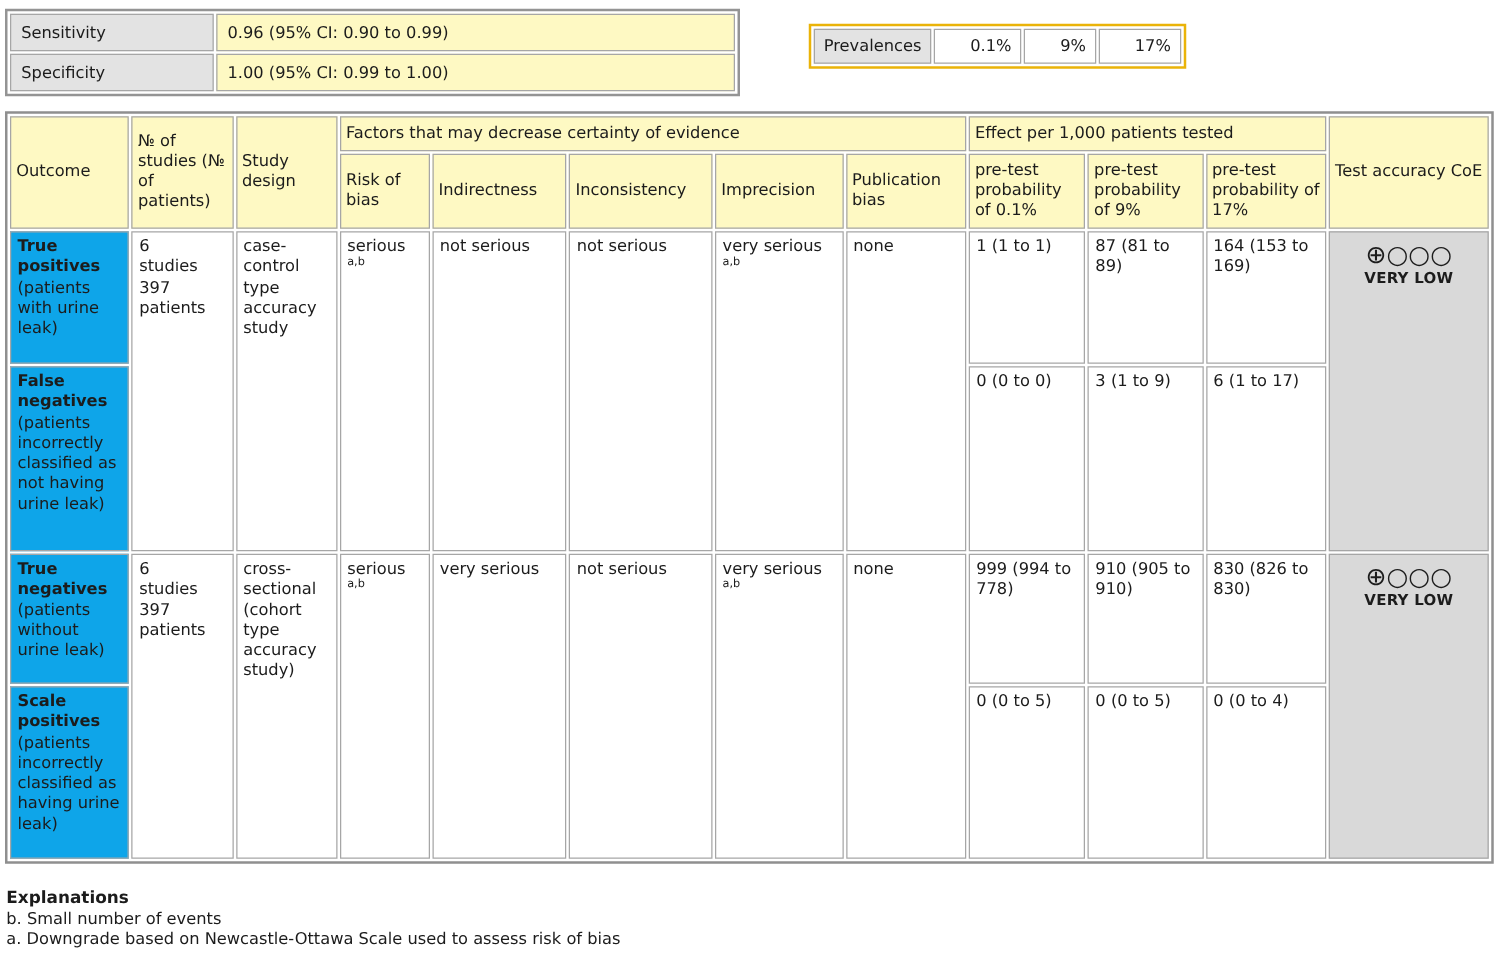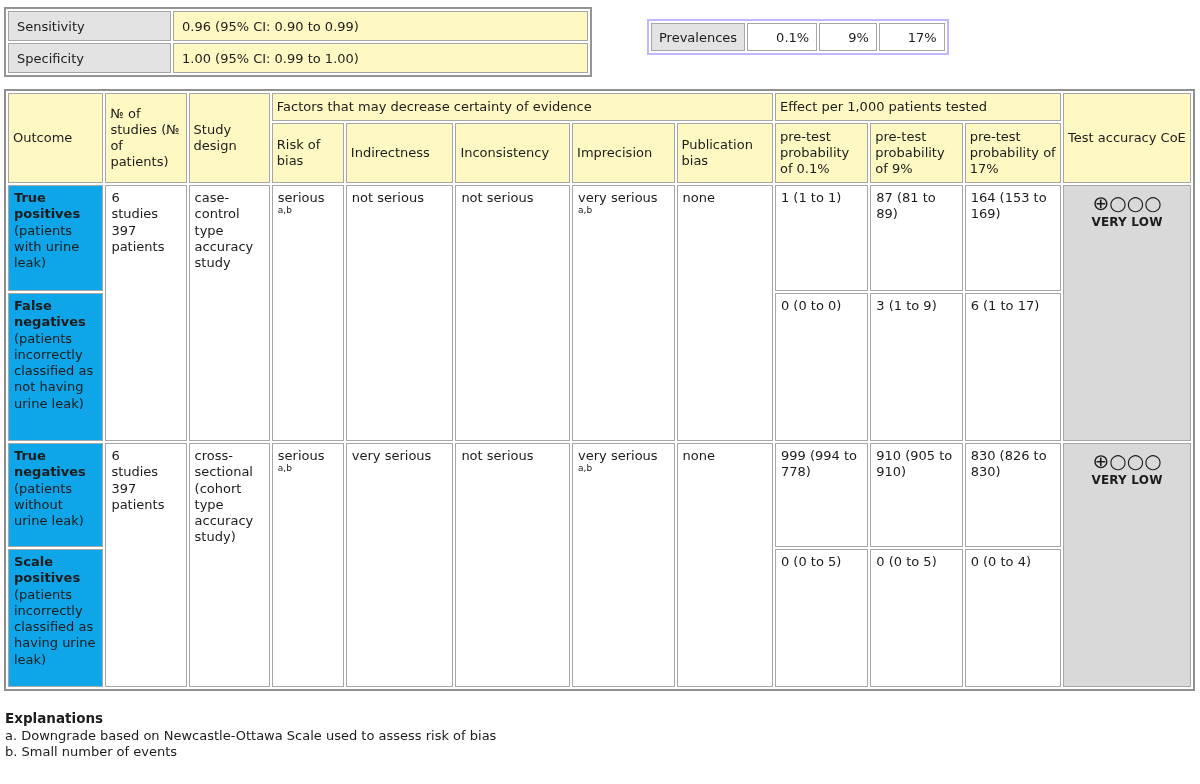--- a/index.html
+++ b/index.html
@@ -11,21 +11,21 @@
   table { border-collapse:separate; border-spacing:2px; background:#ffffff; }
   td, th { border:1px solid #a6a6a6; font-size:13px; font-weight:normal; }
 
   
   .sens-table { position:absolute; left:4px; top:7px; width:588px; border:2px solid #949494; }
   .sens-table td { padding:3px 8px; height:22px; vertical-align:middle; }
   .sens-table .lbl { background:#e3e3e3; width:145px; }
   .sens-table .val { background:#fef9c3; }
 
   
-  .prev-table { position:absolute; left:647px; top:19px; border:2px solid #c4b5fd; }
+  .prev-table { position:absolute; left:647px; top:19px; border:2px solid #eab308; }
   .prev-table td { padding:3px 7px; height:20px; vertical-align:middle; white-space:nowrap; }
   .prev-table .lbl { background:#e3e3e3; }
   .prev-table .val { background:#ffffff; text-align:center;padding-left:28px; }
 
   
   .main-table { position:absolute; left:4px; top:89px; width:1191px; border:2px solid #8f8f8f; table-layout:fixed; }
   .main-table th { background:#fef9c3; text-align:left; vertical-align:middle; padding:2px 4px; line-height:1.25; }
   .main-table td { background:#ffffff; vertical-align:top; text-align:left; padding:4px 5px; line-height:1.25; }
   .main-table td.outcome { background:#0ea5e9; }
   .main-table td.coe { background:#d9d9d9; text-align:center; padding-top:7px; }
@@ -199,17 +199,17 @@
       </td>
       <td>0 (0 to 5)</td>
       <td>0 (0 to 5)</td>
       <td>0 (0 to 4)</td>
     </tr>
   </tbody>
     </table>
 
   <div class="explanations">
     <div class="head">Explanations</div>
+    <div class="item">b. Small number of events</div>
     <div class="item">a. Downgrade based on Newcastle-Ottawa Scale used to assess risk of bias</div>
-    <div class="item">b. Small number of events</div>
   </div>
 
 </div>
 
 </body></html>

